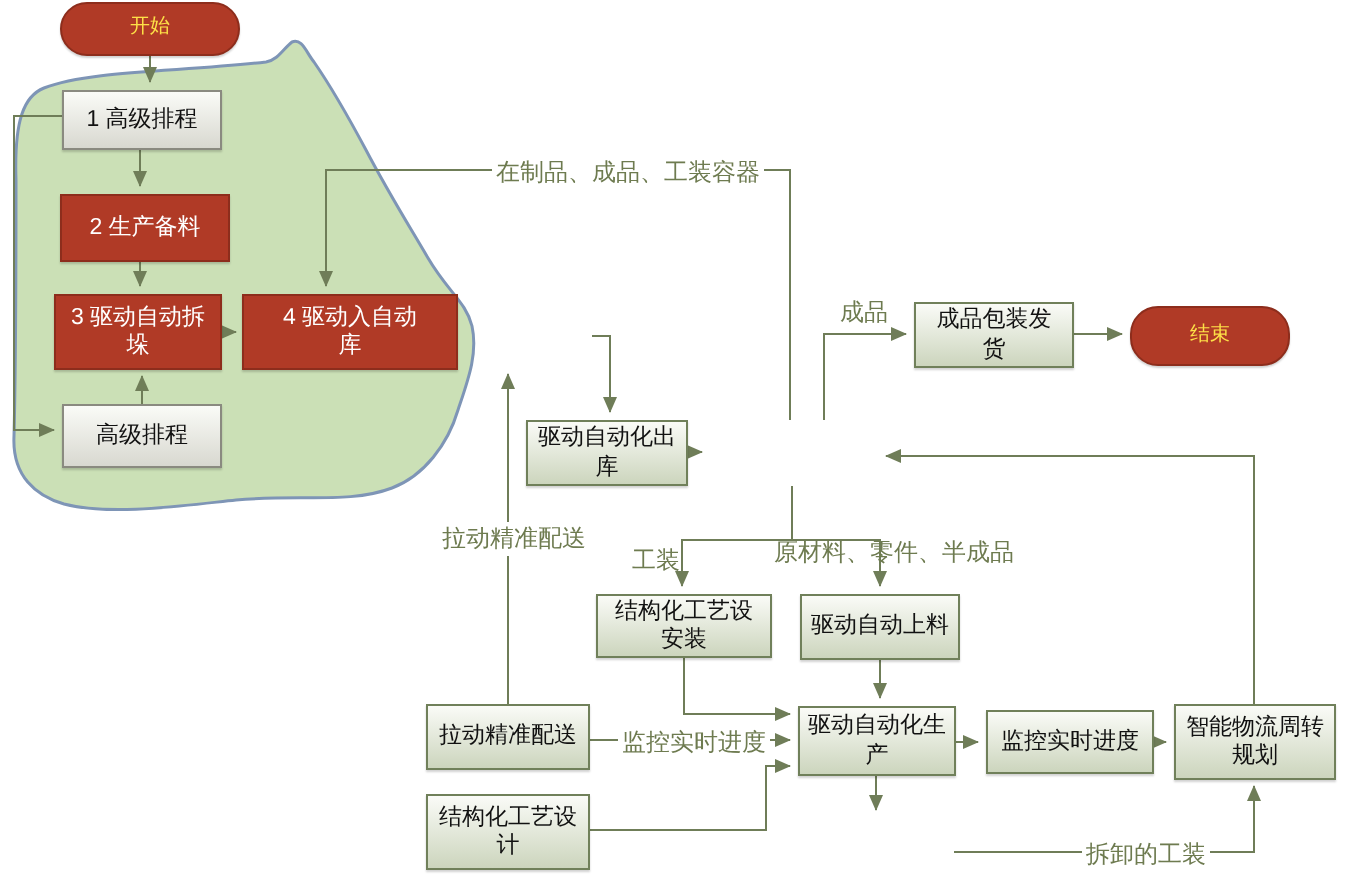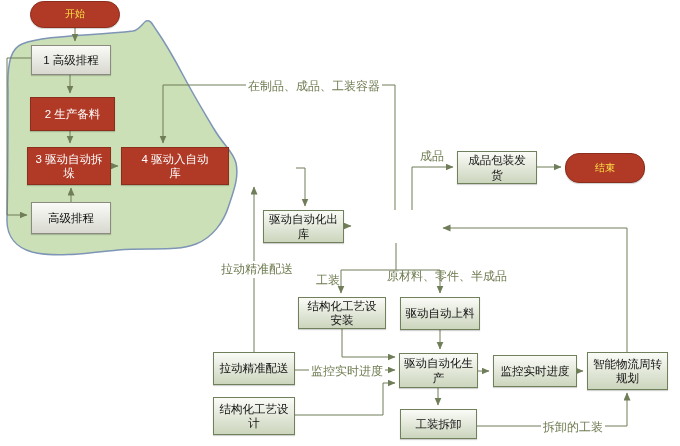--- a/index.html
+++ b/index.html
@@ -132,23 +132,20 @@
       <span>驱动自动化生
 产</span>
     </div>
   <div class="node" style="left:493px;top:355px;width:84px;height:32px">
       <span>监控实时进度</span>
     </div>
   <div class="node" style="left:587px;top:352px;width:81px;height:38px">
       <span>智能物流周转
 规划</span>
     </div>
-  <div class="node" style="left:400px;top:409px;width:77px;height:30px">
-      <span>工装拆卸</span>
-    </div>
 
   <div class="elabel online" style="left:246px;top:78px">在制品、成品、工装容器</div>
   <div class="elabel" style="left:420px;top:148px">成品</div>
   <div class="elabel online" style="left:219px;top:261px">拉动精准配送</div>
   <div class="elabel" style="left:316px;top:272px">工装</div>
   <div class="elabel" style="left:387px;top:268px">原材料、零件、半成品</div>
   <div class="elabel online" style="left:309px;top:363px">监控实时进度</div>
   <div class="elabel online" style="left:541px;top:419px">拆卸的工装</div>
 
 </div>

